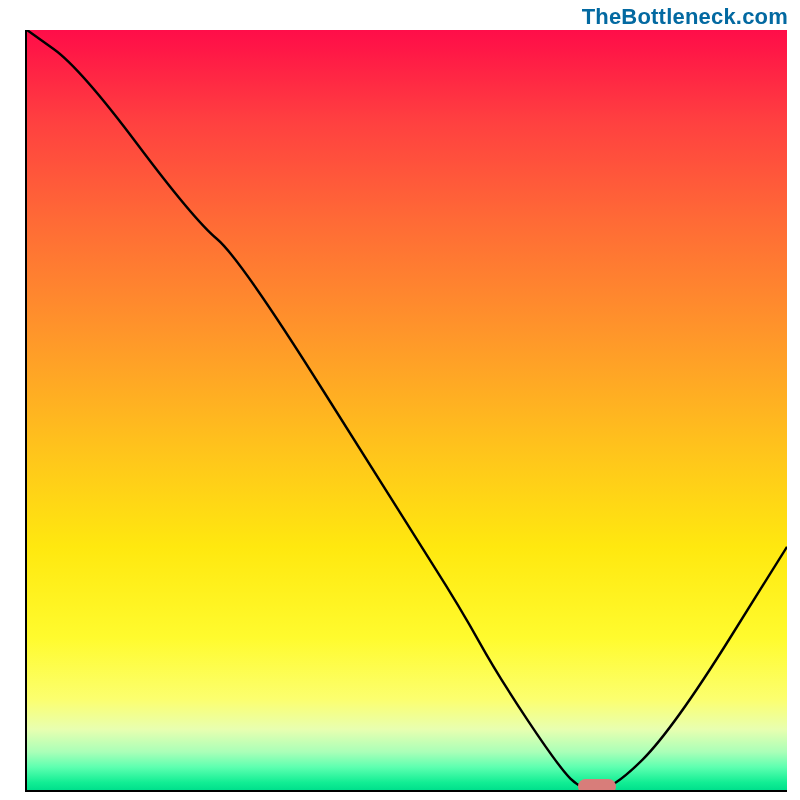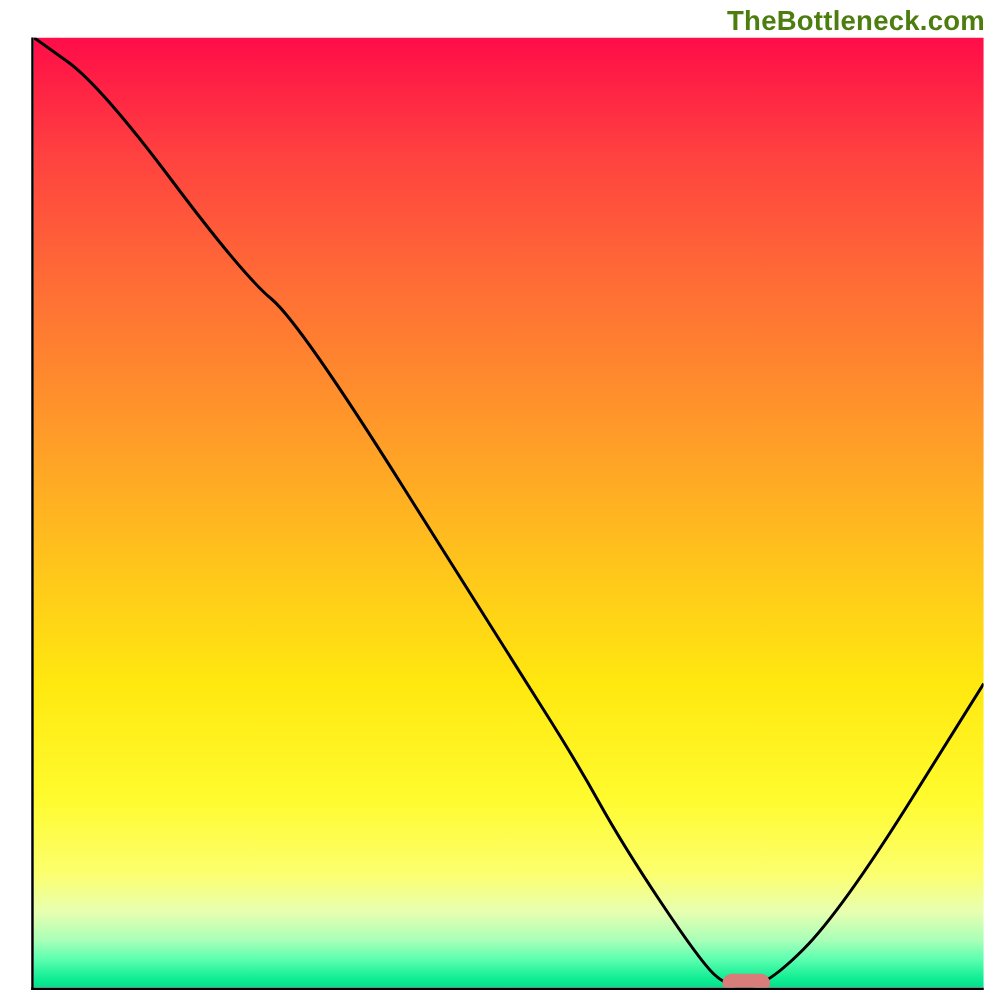--- a/index.html
+++ b/index.html
@@ -10,21 +10,21 @@
     height: 800px;
     position: relative;
     font-family: Arial, sans-serif;
   }
   .watermark {
     position: absolute;
     top: 4px;
     right: 12px;
     font-size: 22px;
     font-weight: bold;
-    color: #4d7c0f;
+    color: #0369a1;
     letter-spacing: 0.2px;
   }
   .plot-area {
     position: absolute;
     left: 25px;
     top: 30px;
     width: 760px;
     height: 760px;
     border-left: 2.5px solid #000;
     border-bottom: 2.5px solid #000;

